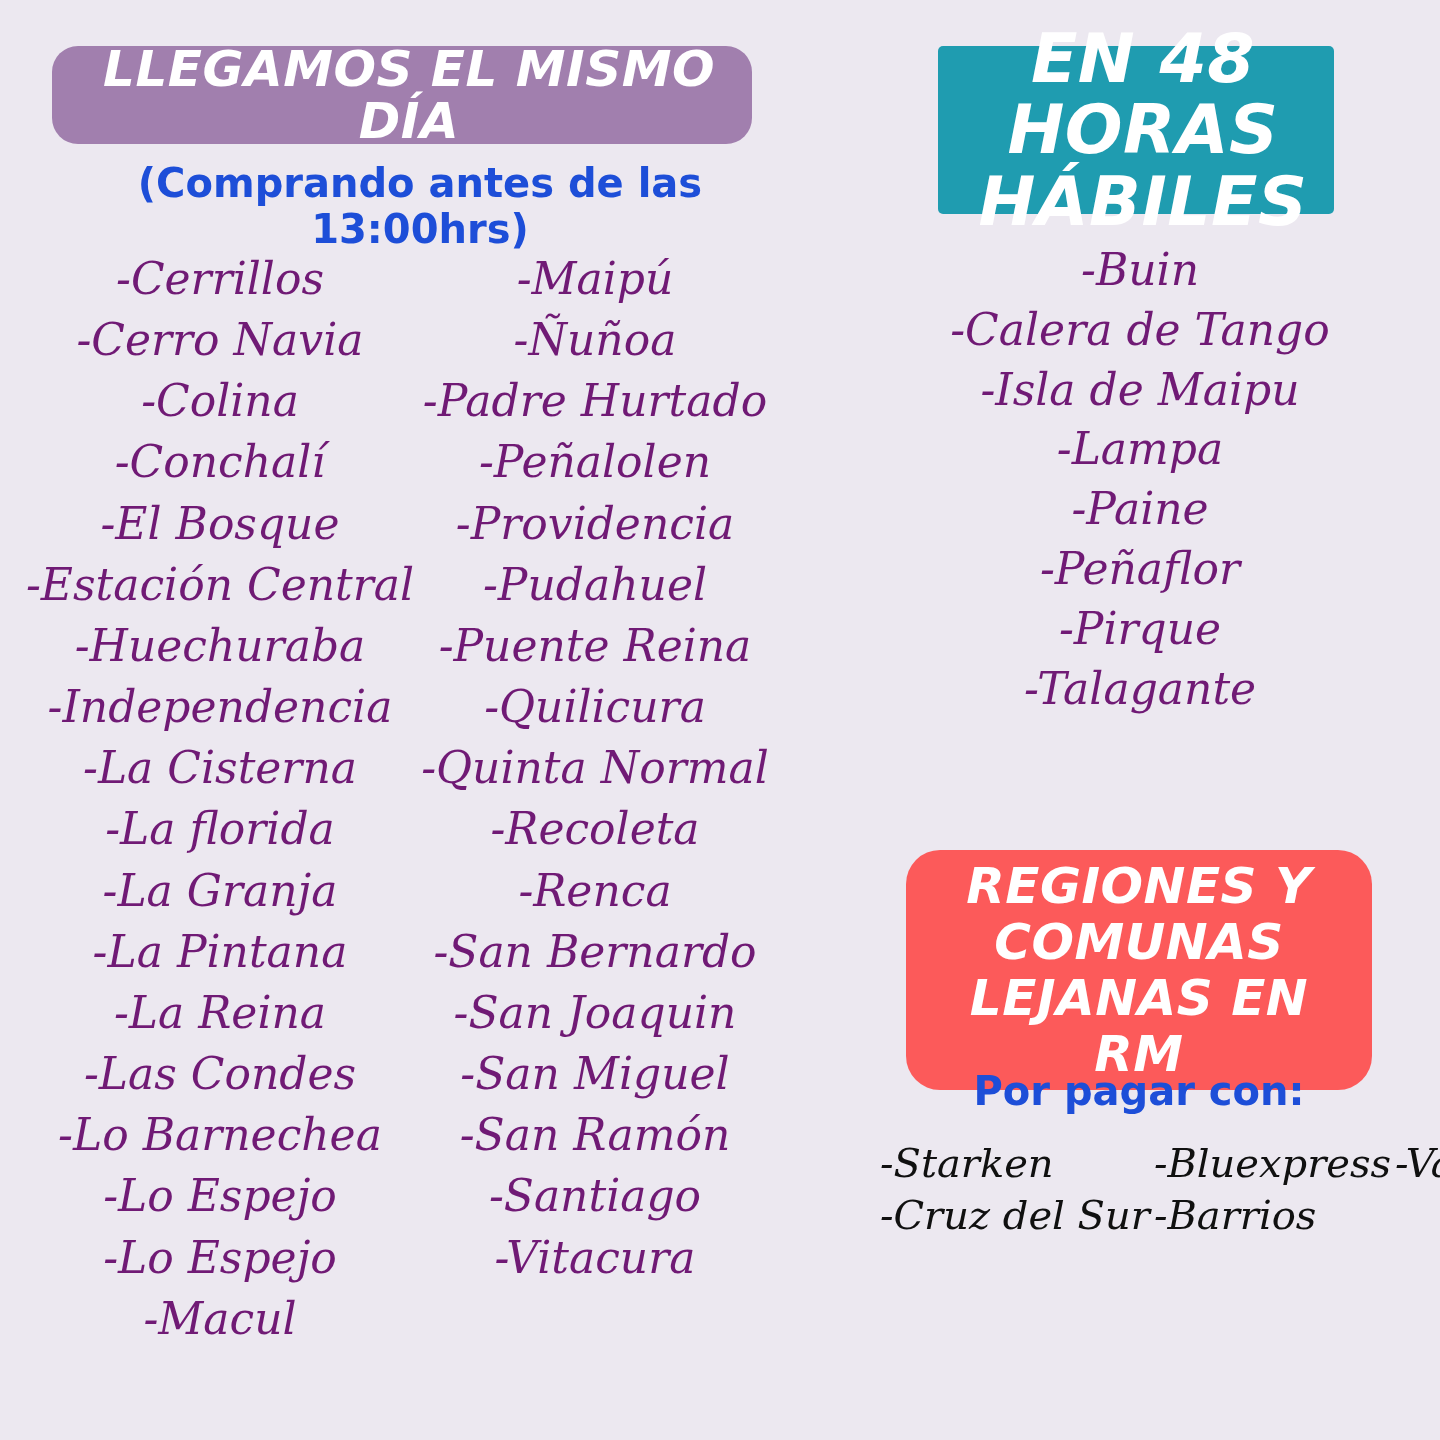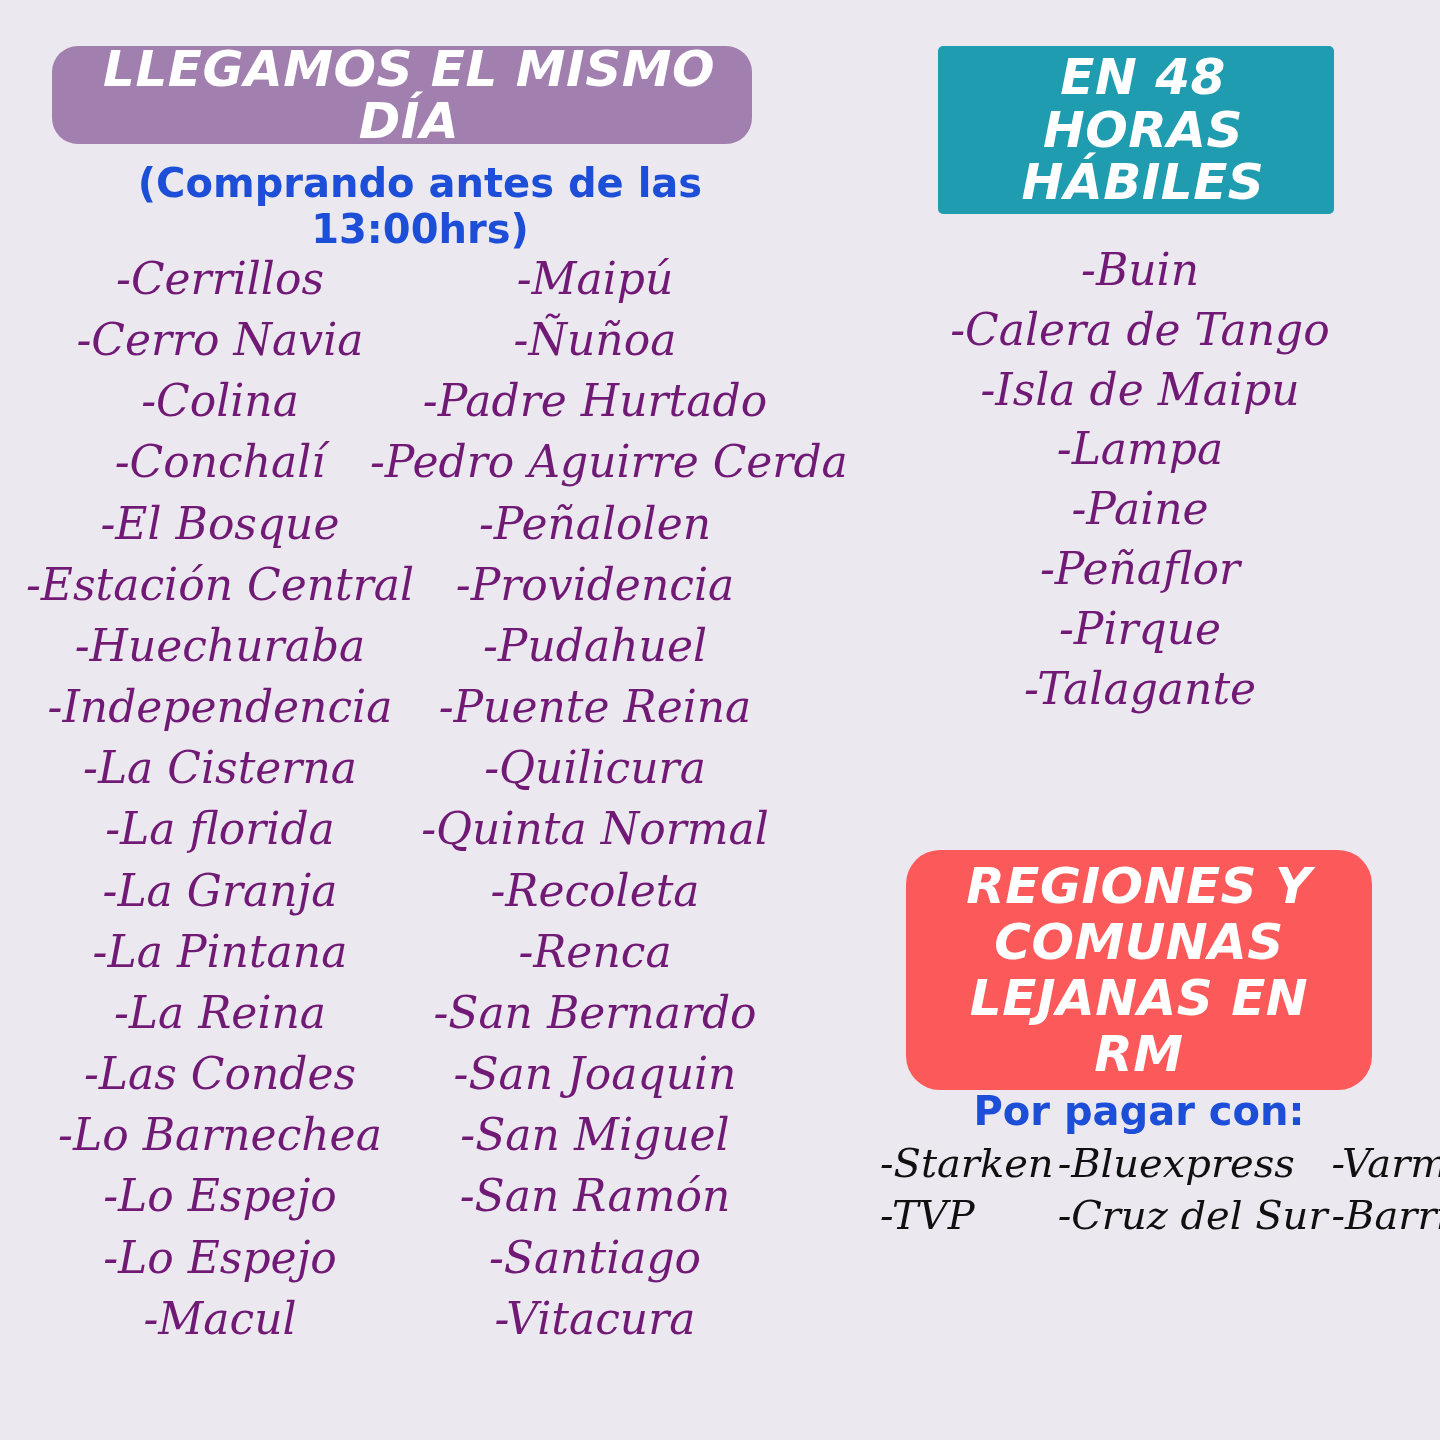--- a/index.html
+++ b/index.html
@@ -49,21 +49,21 @@
     font-size: 50px;
     padding-left: 32px;
   }
 
   #banner-48h {
     left: 938px;
     top: 46px;
     width: 396px;
     height: 168px;
     background: #1f9cb0;
-    font-size: 50px;
+    font-size: 68px;
     border-radius: 5px;
     padding-left: 32px;
   }
 
   #banner-regions {
     left: 906px;
     top: 806px;
     width: 466px;
     height: 240px;
     background: #fc5a5a;
@@ -88,21 +88,20 @@
     text-align: center;
     font-size: 40px;
   }
 
   #subtitle-pay {
     left: 906px;
     top: 1068px;
     width: 466px;
     text-align: center;
     font-size: 40px;
-    margin-top: 20px;
   }
 
   
   .list {
     position: absolute;
     font-family: "DejaVu Serif", serif;
     font-style: italic;
     color: #701a75;
     font-size: 44px;
     line-height: 1.39;
@@ -131,21 +130,21 @@
     line-height: 1.36;
   }
 
   
   #pay-grid {
     position: absolute;
     left: 880px;
     top: 1140px;
     width: 530px;
     display: grid;
-    grid-template-columns: 1fr 1fr 1fr;
+    grid-template-columns: 1fr 1fr 1fr 1fr;
     column-gap: 4px;
     row-gap: 6px;
     font-family: "DejaVu Serif", serif;
     font-style: italic;
     color: #101010;
     font-size: 40px;
   }
   #pay-grid .item {
     white-space: nowrap;
     text-align: left;
@@ -181,21 +180,20 @@
     <div class="item">-Lo Barnechea</div>
     <div class="item">-Lo Espejo</div>
     <div class="item">-Lo Espejo</div>
     <div class="item">-Macul</div>
   </div>
 
   <div class="list" id="list-sameday-col2">
     <div class="item">-Maipú</div>
     <div class="item">-Ñuñoa</div>
     <div class="item">-Padre Hurtado</div>
-    <div class="item">-Pedro Aguirre Cerda</div>
     <div class="item">-Peñalolen</div>
     <div class="item">-Providencia</div>
     <div class="item">-Pudahuel</div>
     <div class="item">-Puente Reina</div>
     <div class="item">-Quilicura</div>
     <div class="item">-Quinta Normal</div>
     <div class="item">-Recoleta</div>
     <div class="item">-Renca</div>
     <div class="item">-San Bernardo</div>
     <div class="item">-San Joaquin</div>

